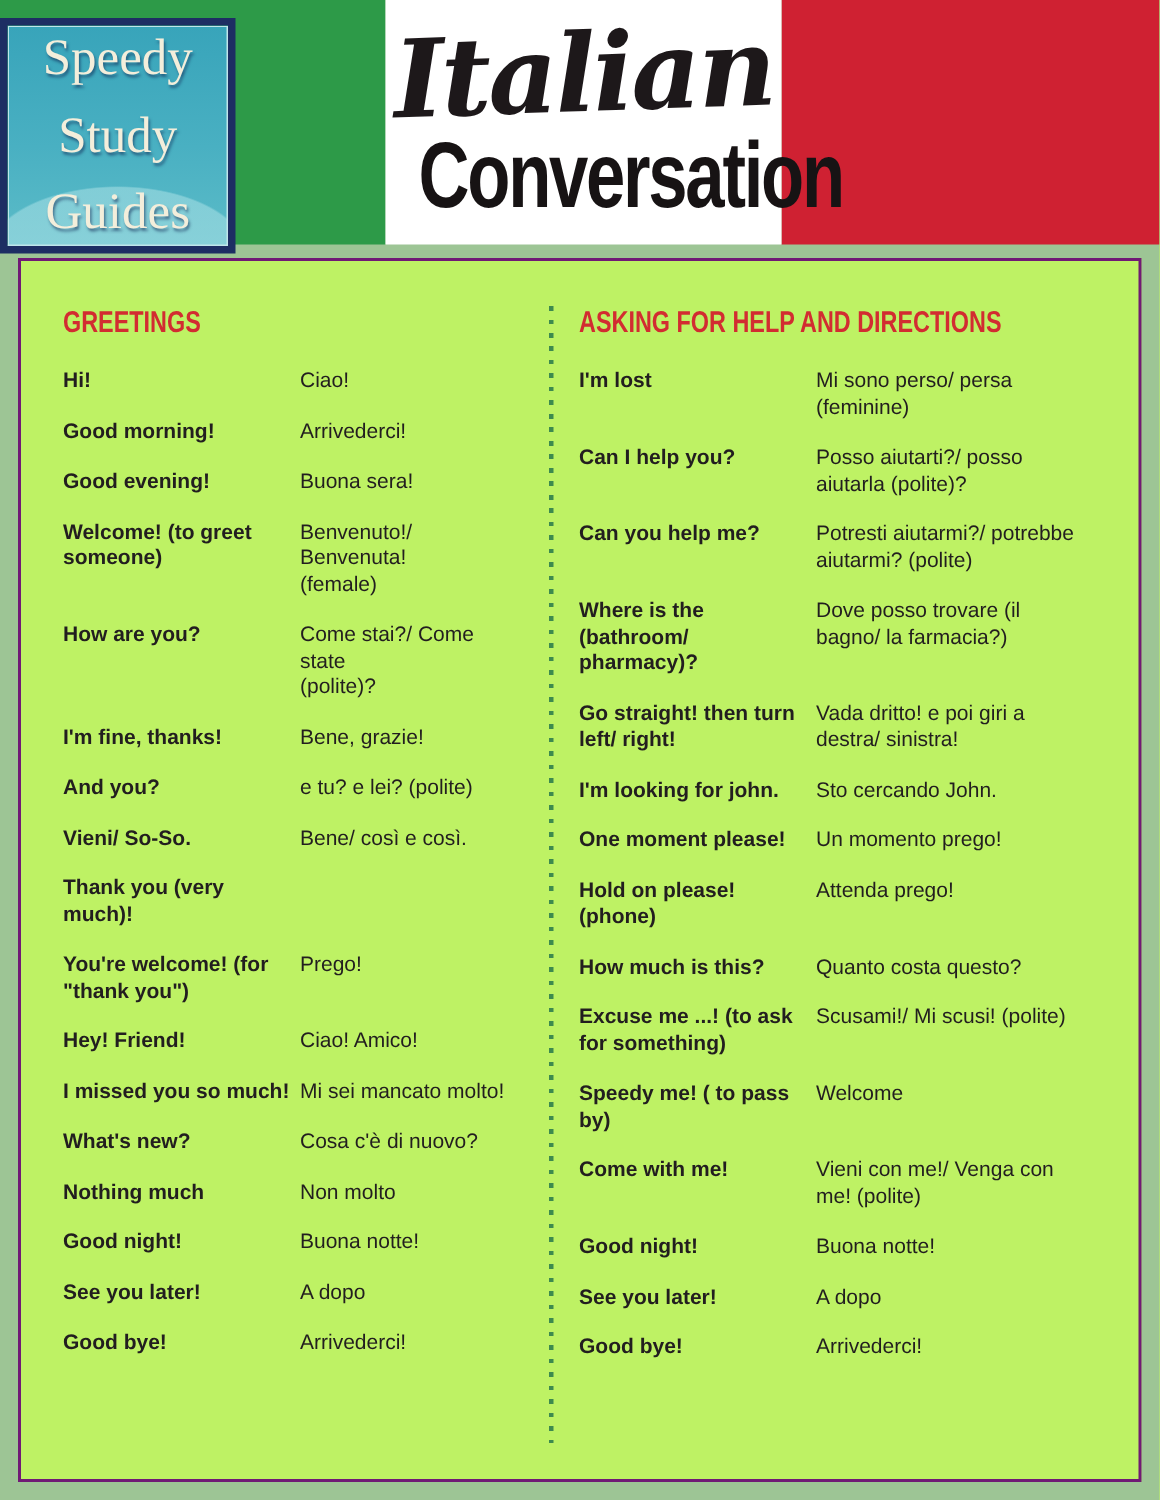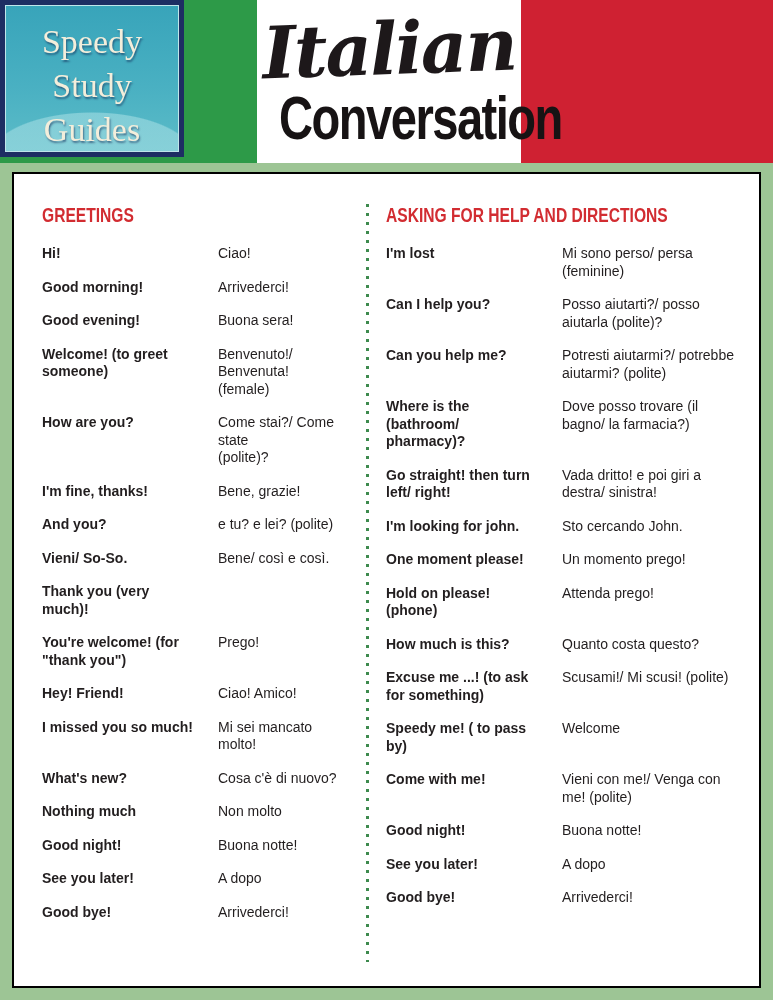--- a/index.html
+++ b/index.html
@@ -23,60 +23,60 @@
     font-family:"DejaVu Serif", serif; font-style:italic; font-weight:600;
     font-size:72px; color:#1d181a; letter-spacing:-2px; white-space:nowrap; z-index:2;
   }
   .title-main {
     position:absolute; top:82px; left:22px;
     font-size:62px; font-weight:800; letter-spacing:-2px; color:#171314;
     transform:scaleX(.76); transform-origin:left center; white-space:nowrap; z-index:3;
   }
 
   .logo {
-    position:absolute; top:0; left:0; width:184px; height:157px;
+    position:absolute; top:12px; left:0; width:157px; height:157px;
     background:
       radial-gradient(130% 70% at 50% 105%, rgba(170,225,230,.55) 0 45%, rgba(170,225,230,0) 46%),
       linear-gradient(180deg, #38a4ba 0%, #49b0c2 55%, #5cbcc8 100%);
     border:5px solid #1d2e63;
     box-shadow:inset 0 0 0 1px #bfe6ea;
-    display:flex; flex-direction:column; justify-content:flex-end; align-items:center;
+    display:flex; flex-direction:column; justify-content:space-between; align-items:center;
     z-index:5;
   }
   .logo-line {
     font-family:"Liberation Serif", serif;
     font-size:34px; line-height:44px; color:#f3eedb;
     text-shadow:1px 2px 2px rgba(15,35,80,.55);
   }
 
   
   .sheet {
     position:absolute; left:12px; right:12px; top:172px; bottom:12px;
-    background:#ffffff; border:2px solid #000000;
+    background:#bef264; border:2px solid #701a75;
     padding:30px 0 0 0;
     display:grid; grid-template-columns:346px 14px 1fr;
   }
   .col { padding:0 14px 0 28px; }
   .col-right { padding:0 16px 0 12px; }
 
   .divider {
     background:repeating-linear-gradient(to bottom, #3d8a4e 0 3px, rgba(0,0,0,0) 3px 9px);
     width:3px; justify-self:center; margin-bottom:24px;
   }
 
   .section-title {
     display:inline-block;
     font-size:20px; font-weight:800; letter-spacing:0;
     color:#d22c31;
     transform:scaleX(.78); transform-origin:left center;
     white-space:nowrap;
     margin-bottom:18px;
   }
 
-  .row { display:grid; grid-template-columns:156px 1fr; column-gap:20px; margin-bottom:16px; }
+  .row { display:grid; grid-template-columns:156px 1fr; column-gap:2px; margin-bottom:16px; }
   .row .en { font-weight:700; }
   .row .en, .row .it {
     font-size:14px; line-height:17.5px; white-space:pre-line;
   }
 </style>
 </head>
 <body>
 
 <div class="header">
   <div class="stripe-green"></div>

